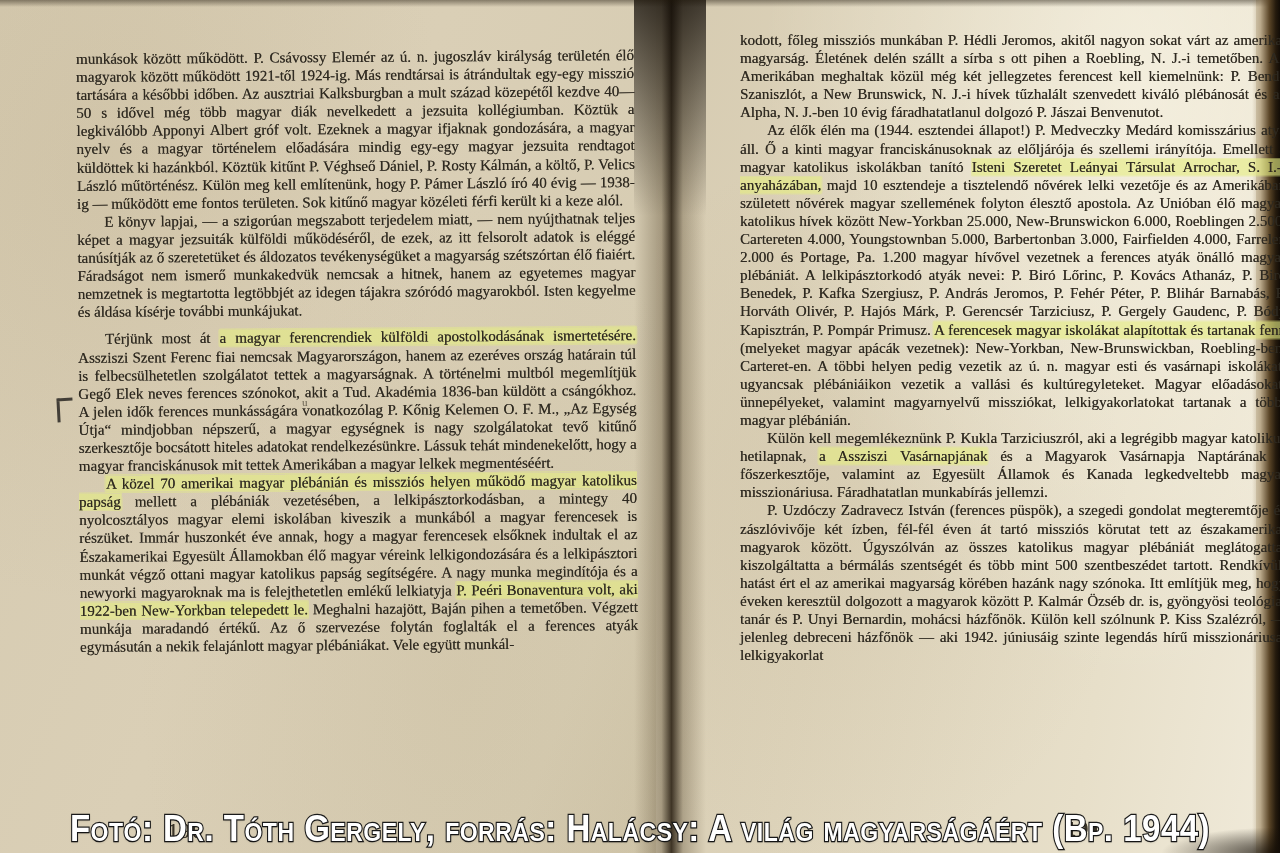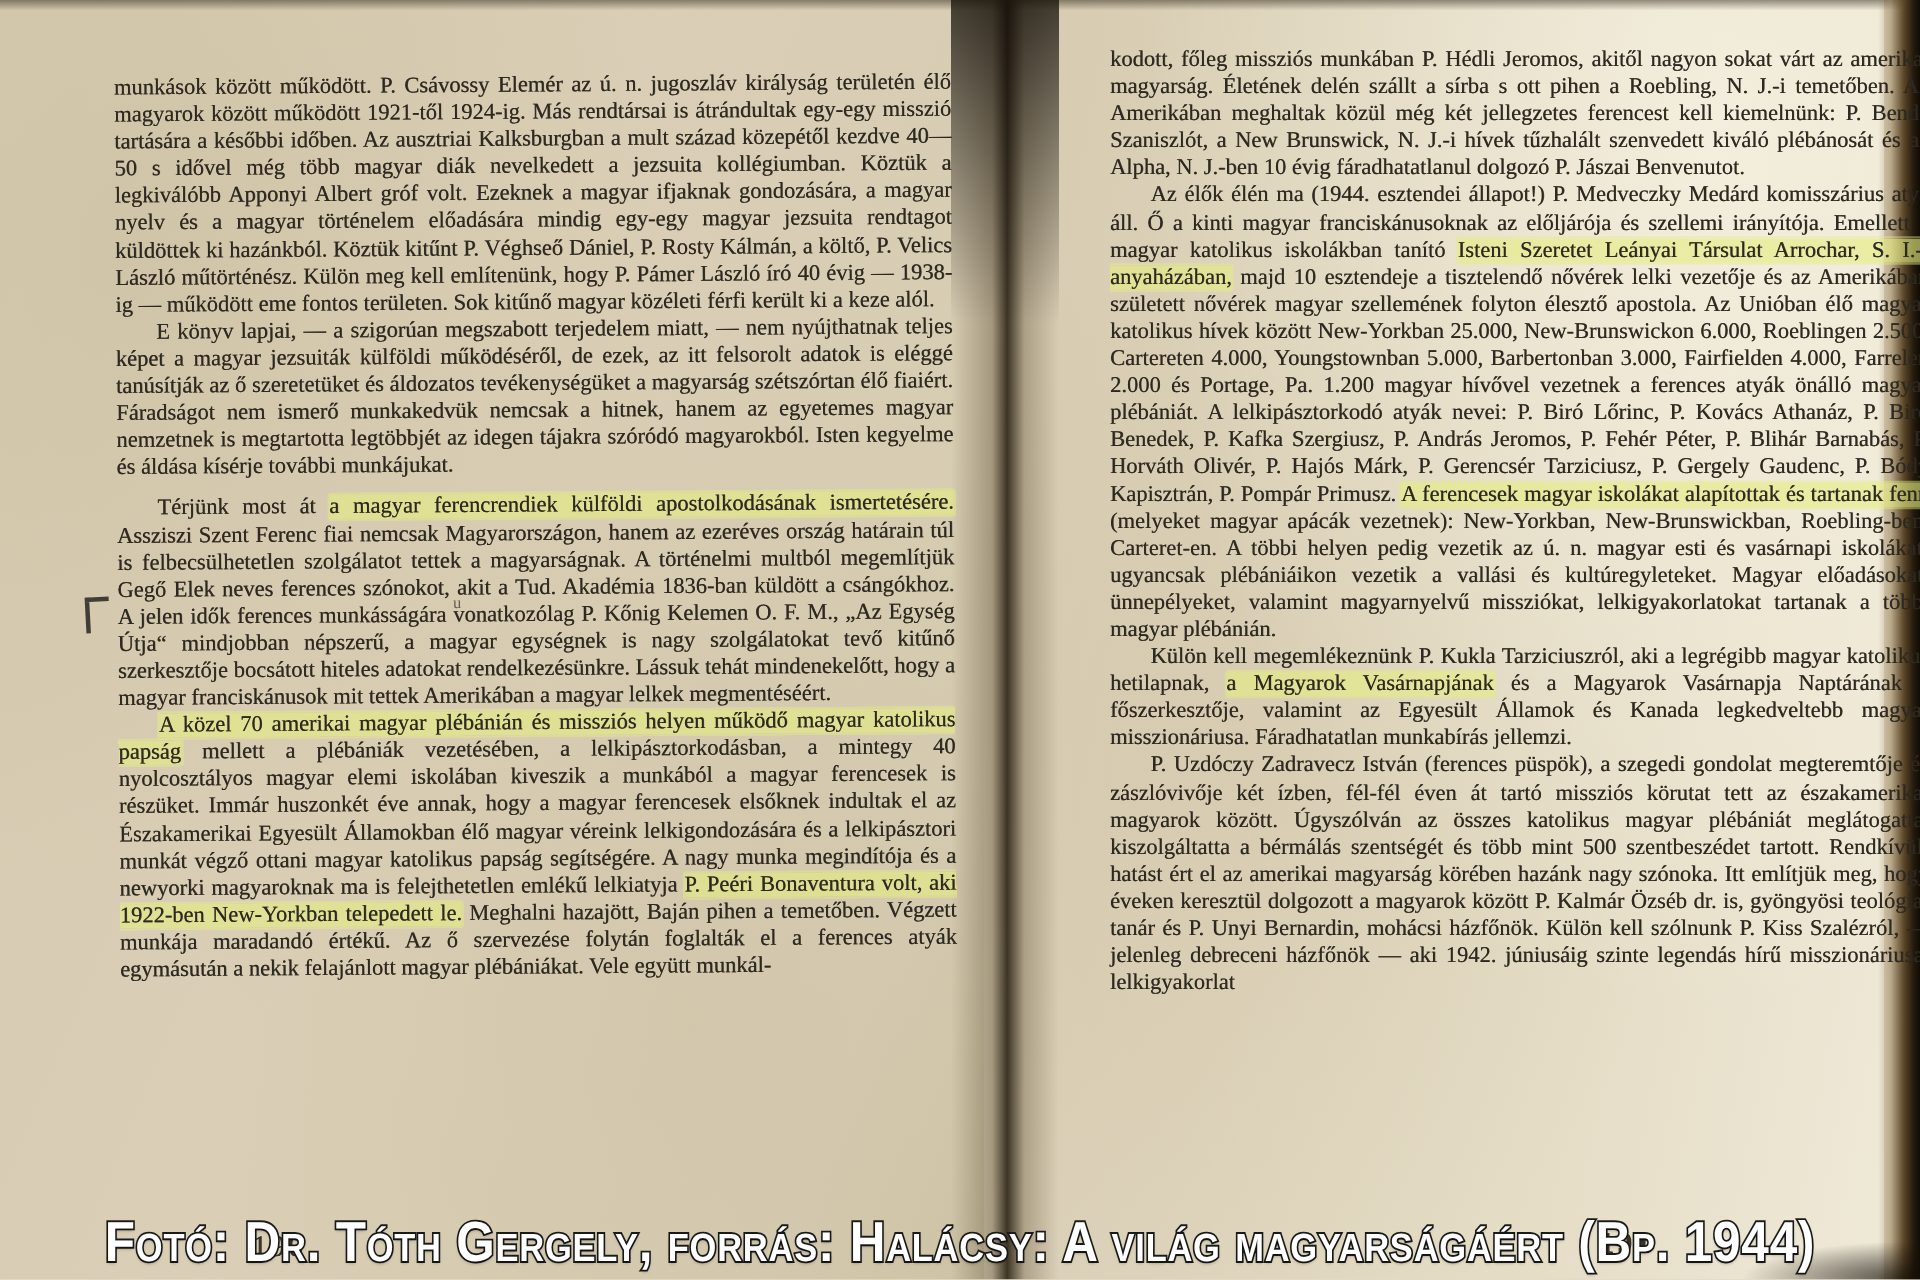--- a/index.html
+++ b/index.html
@@ -128,21 +128,21 @@
   <div class="textcol col-left">
       <p class="para"><span>munkások között működött. P. Csávossy Elemér az ú. n. jugoszláv királyság területén élő magyarok között működött 1921-től 1924-ig. Más rendtársai is átrándultak egy-egy misszió tartására a későbbi időben. Az ausztriai Kalksburgban a mult század közepétől kezdve 40—50 s idővel még több magyar diák nevelkedett a jezsuita kollégiumban. Köztük a legkiválóbb Apponyi Albert gróf volt. Ezeknek a magyar ifjaknak gondozására, a magyar nyelv és a magyar történelem előadására mindig egy-egy magyar jezsuita rendtagot küldöttek ki hazánkból. Köztük kitűnt P. Véghseő Dániel, P. Rosty Kálmán, a költő, P. Velics László műtörténész. Külön meg kell említenünk, hogy P. Pámer László író 40 évig — 1938-ig — működött eme fontos területen. Sok kitűnő magyar közéleti férfi került ki a keze alól.</span></p>
       <p class="para indent"><span>E könyv lapjai, — a szigorúan megszabott terjedelem miatt, — nem nyújthatnak teljes képet a magyar jezsuiták külföldi működéséről, de ezek, az itt felsorolt adatok is eléggé tanúsítják az ő szeretetüket és áldozatos tevékenységüket a magyarság szétszórtan élő fiaiért. Fáradságot nem ismerő munkakedvük nemcsak a hitnek, hanem az egyetemes magyar nemzetnek is megtartotta legtöbbjét az idegen tájakra szóródó magyarokból. Isten kegyelme és áldása kísérje további munkájukat.</span></p>
       <p class="para indent gap"><span>Térjünk most át </span><span class="hl">a magyar ferencrendiek külföldi apostolkodásának ismertetésére.</span><span> Assziszi Szent Ferenc fiai nemcsak Magyarországon, hanem az ezeréves ország határain túl is felbecsülhetetlen szolgálatot tettek a magyarságnak. A történelmi multból megemlítjük Gegő Elek neves ferences szónokot, akit a Tud. Akadémia 1836-ban küldött a csángókhoz. A jelen idők ferences munkásságára vonatkozólag P. Kőnig Kelemen O. F. M., „Az Egység Útja“ mindjobban népszerű, a magyar egységnek is nagy szolgálatokat tevő kitűnő szerkesztője bocsátott hiteles adatokat rendelkezésünkre. Lássuk tehát mindenekelőtt, hogy a magyar franciskánusok mit tettek Amerikában a magyar lelkek megmentéséért.</span></p>
       <p class="para indent"><span class="hl">A közel 70 amerikai magyar plébánián és missziós helyen működő magyar katolikus papság</span><span> mellett a plébániák vezetésében, a lelkipásztorkodásban, a mintegy 40 nyolcosztályos magyar elemi iskolában kiveszik a munkából a magyar ferencesek is részüket. Immár huszonkét éve annak, hogy a magyar ferencesek elsőknek indultak el az Északamerikai Egyesült Államokban élő magyar véreink lelkigondozására és a lelkipásztori munkát végző ottani magyar katolikus papság segítségére. A nagy munka megindítója és a newyorki magyaroknak ma is felejthetetlen emlékű lelkiatyja </span><span class="hl">P. Peéri Bonaventura volt, aki 1922-ben New-Yorkban telepedett le.</span><span> Meghalni hazajött, Baján pihen a temetőben. Végzett munkája maradandó értékű. Az ő szervezése folytán foglalták el a ferences atyák egymásután a nekik felajánlott magyar plébániákat. Vele együtt munkál-</span></p>
     </div>
 
   <div class="textcol col-right">
       <p class="para"><span>kodott, főleg missziós munkában P. Hédli Jeromos, akitől nagyon sokat várt az amerikai magyarság. Életének delén szállt a sírba s ott pihen a Roebling, N. J.-i temetőben. Az Amerikában meghaltak közül még két jellegzetes ferencest kell kiemelnünk: P. Bende Szaniszlót, a New Brunswick, N. J.-i hívek tűzhalált szenvedett kiváló plébánosát és az Alpha, N. J.-ben 10 évig fáradhatatlanul dolgozó P. Jászai Benvenutot.</span></p>
       <p class="para indent"><span>Az élők élén ma (1944. esztendei állapot!) P. Medveczky Medárd komisszárius atya áll. Ő a kinti magyar franciskánusoknak az előljárója és szellemi irányítója. Emellett a magyar katolikus iskolákban tanító </span><span class="hl">Isteni Szeretet Leányai Társulat Arrochar, S. I.-i anyaházában,</span><span> majd 10 esztendeje a tisztelendő nővérek lelki vezetője és az Amerikában született nővérek magyar szellemének folyton élesztő apostola. Az Unióban élő magyar katolikus hívek között New-Yorkban 25.000, New-Brunswickon 6.000, Roeblingen 2.500, Cartereten 4.000, Youngstownban 5.000, Barbertonban 3.000, Fairfielden 4.000, Farrelen 2.000 és Portage, Pa. 1.200 magyar hívővel vezetnek a ferences atyák önálló magyar plébániát. A lelkipásztorkodó atyák nevei: P. Biró Lőrinc, P. Kovács Athanáz, P. Biró Benedek, P. Kafka Szergiusz, P. András Jeromos, P. Fehér Péter, P. Blihár Barnabás, P. Horváth Olivér, P. Hajós Márk, P. Gerencsér Tarziciusz, P. Gergely Gaudenc, P. Bódy Kapisztrán, P. Pompár Primusz. </span><span class="hl">A ferencesek magyar iskolákat alapítottak és tartanak fenn</span><span> (melyeket magyar apácák vezetnek): New-Yorkban, New-Brunswickban, Roebling-ben, Carteret-en. A többi helyen pedig vezetik az ú. n. magyar esti és vasárnapi iskolákat; ugyancsak plébániáikon vezetik a vallási és kultúregyleteket. Magyar előadásokat, ünnepélyeket, valamint magyarnyelvű missziókat, lelkigyakorlatokat tartanak a többi magyar plébánián.</span></p>
-      <p class="para indent"><span>Külön kell megemlékeznünk P. Kukla Tarziciuszról, aki a legrégibb magyar katolikus hetilapnak, </span><span class="hl">a Magyarok Vasárnapjának</span><span> és a Magyarok Vasárnapja Naptárának a főszerkesztője, valamint az Egyesült Államok és Kanada legkedveltebb magyar misszionáriusa. Fáradhatatlan munkabírás jellemzi.</span></p>
+      <p class="para indent"><span>Külön kell megemlékeznünk P. Kukla Tarziciuszról, aki a legrégibb magyar katolikus hetilapnak, </span><span class="hl">a Assziszi Vasárnapjának</span><span> és a Magyarok Vasárnapja Naptárának a főszerkesztője, valamint az Egyesült Államok és Kanada legkedveltebb magyar misszionáriusa. Fáradhatatlan munkabírás jellemzi.</span></p>
       <p class="para indent"><span>P. Uzdóczy Zadravecz István (ferences püspök), a szegedi gondolat megteremtője és zászlóvivője két ízben, fél-fél éven át tartó missziós körutat tett az északamerikai magyarok között. Úgyszólván az összes katolikus magyar plébániát meglátogatta, kiszolgáltatta a bérmálás szentségét és több mint 500 szentbeszédet tartott. Rendkívüli hatást ért el az amerikai magyarság körében hazánk nagy szónoka. Itt említjük meg, hogy éveken keresztül dolgozott a magyarok között P. Kalmár Özséb dr. is, gyöngyösi teológiai tanár és P. Unyi Bernardin, mohácsi házfőnök. Külön kell szólnunk P. Kiss Szalézról, — jelenleg debreceni házfőnök — aki 1942. júniusáig szinte legendás hírű misszionáriusa, lelkigyakorlat</span></p>
     </div>
 
   <div class="pencil-mark"></div>
   <div class="stray-mark">u</div>
 
   <div class="pagenum pagenum-left">190</div>
   <div class="pagenum pagenum-right">191</div>
 
   <div class="caption">Fotó: Dr. Tóth Gergely, forrás: Halácsy: A világ magyarságáért (Bp. 1944)</div>

